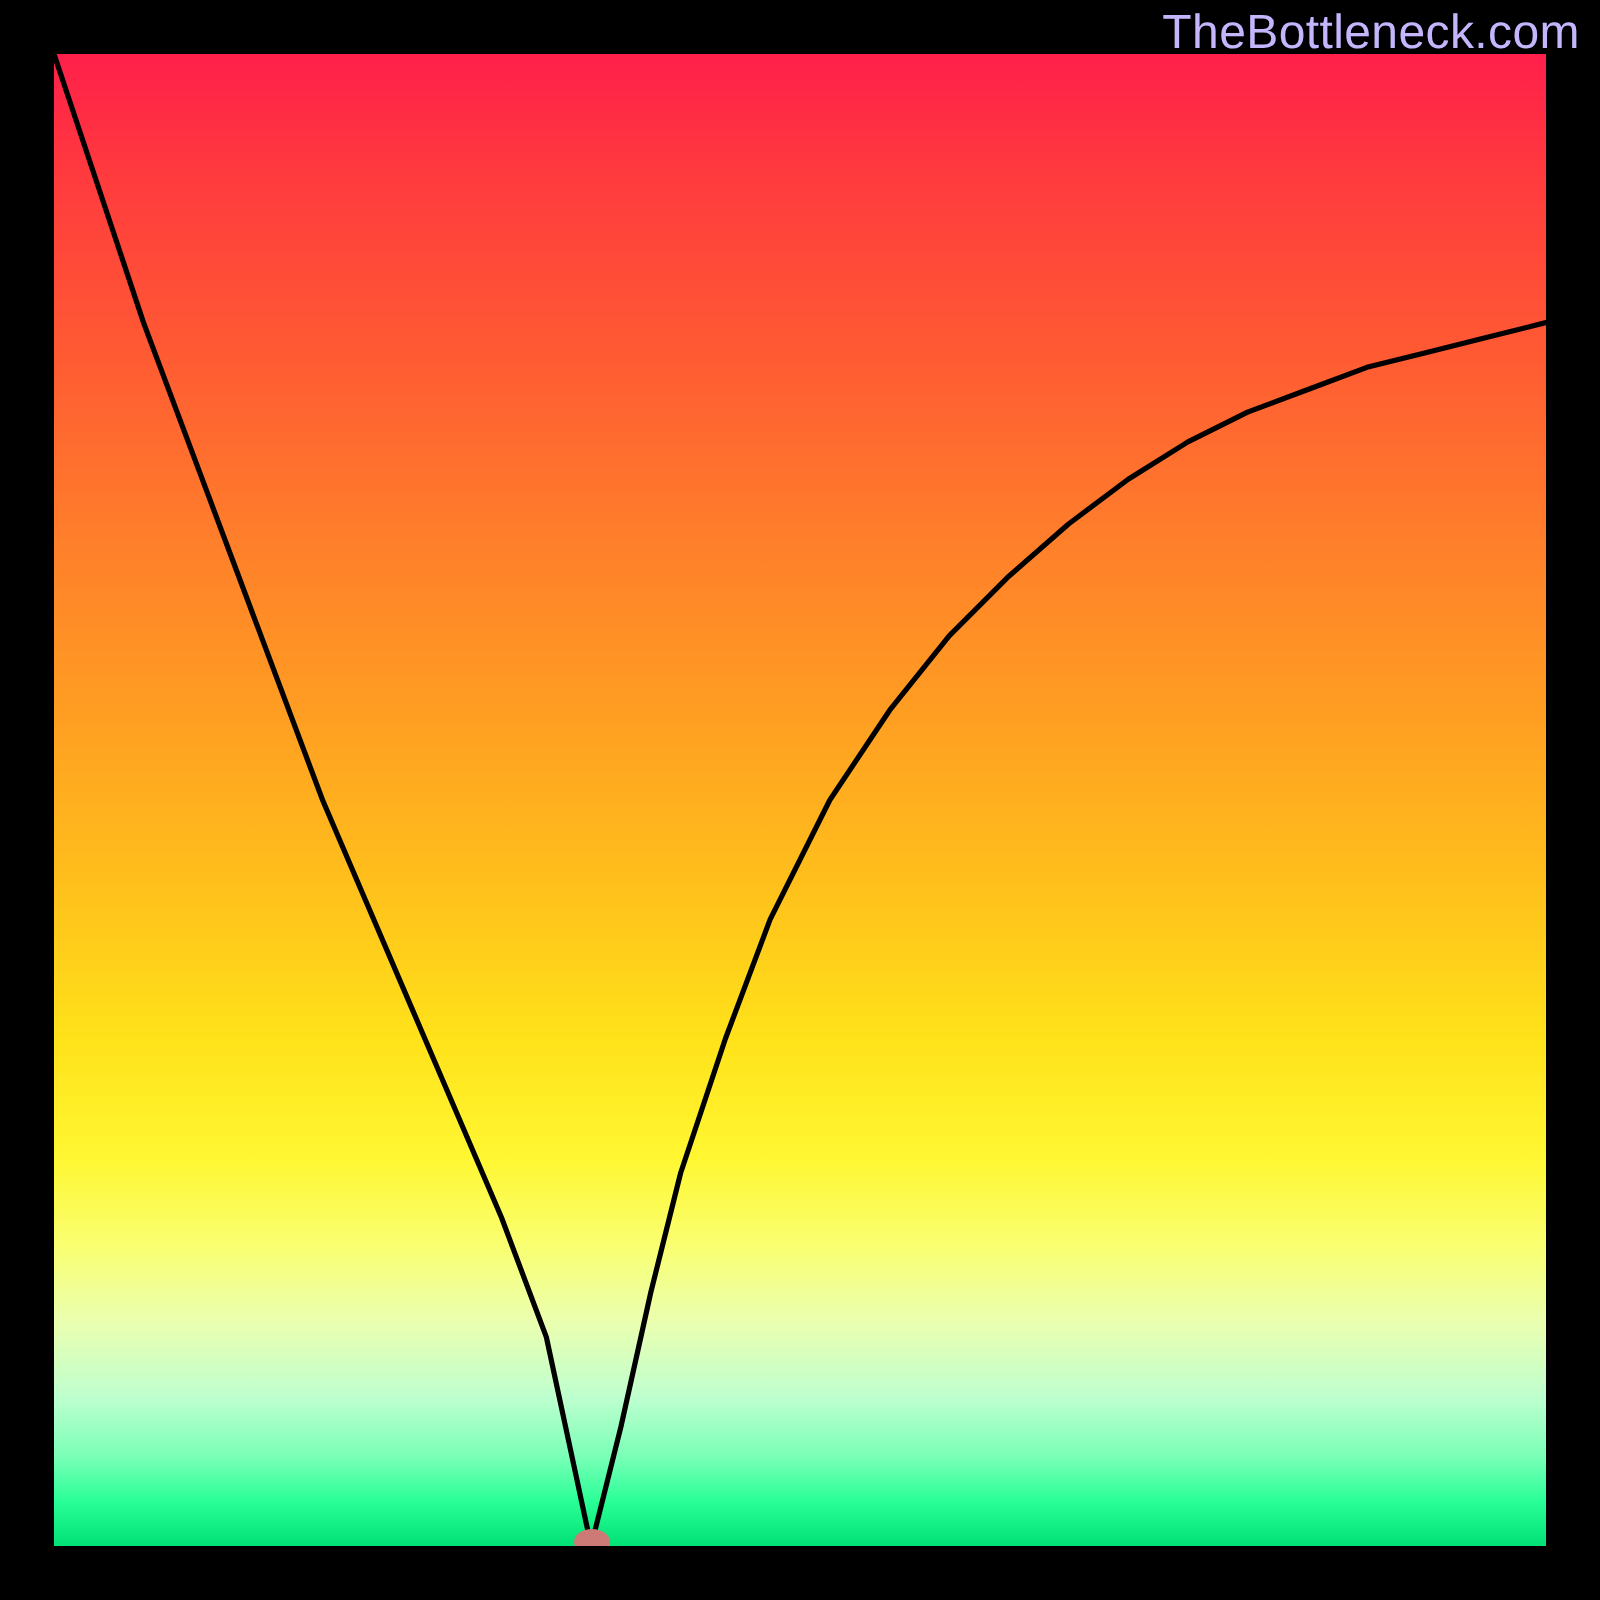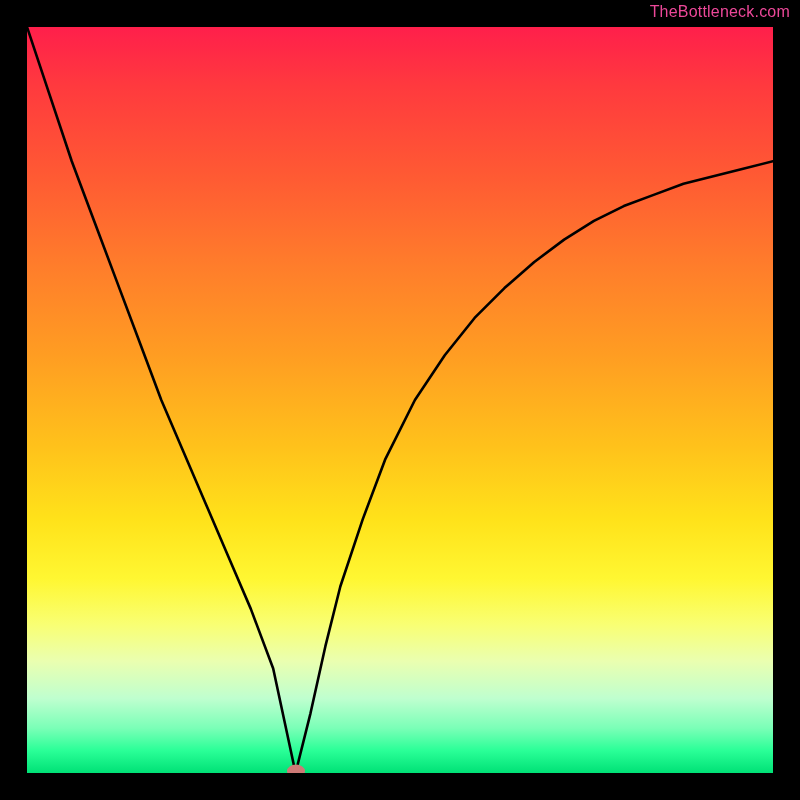--- a/index.html
+++ b/index.html
@@ -60,22 +60,22 @@
     width: 18px;
     height: 13px;
     border-radius: 50%;
     background: #cd7a76;
     transform: translate(-50%, -50%);
   }
   .attribution {
     position: absolute;
     top: 3px;
     right: 10px;
-    color: #ec4899;
-    font-size: 16px;
+    color: #c4b5fd;
+    font-size: 24px;
     letter-spacing: 0.2px;
     font-weight: 500;
   }
 </style>
 </head>
 <body>
 
 <div class="stage">
 
   <div class="plot-frame">

